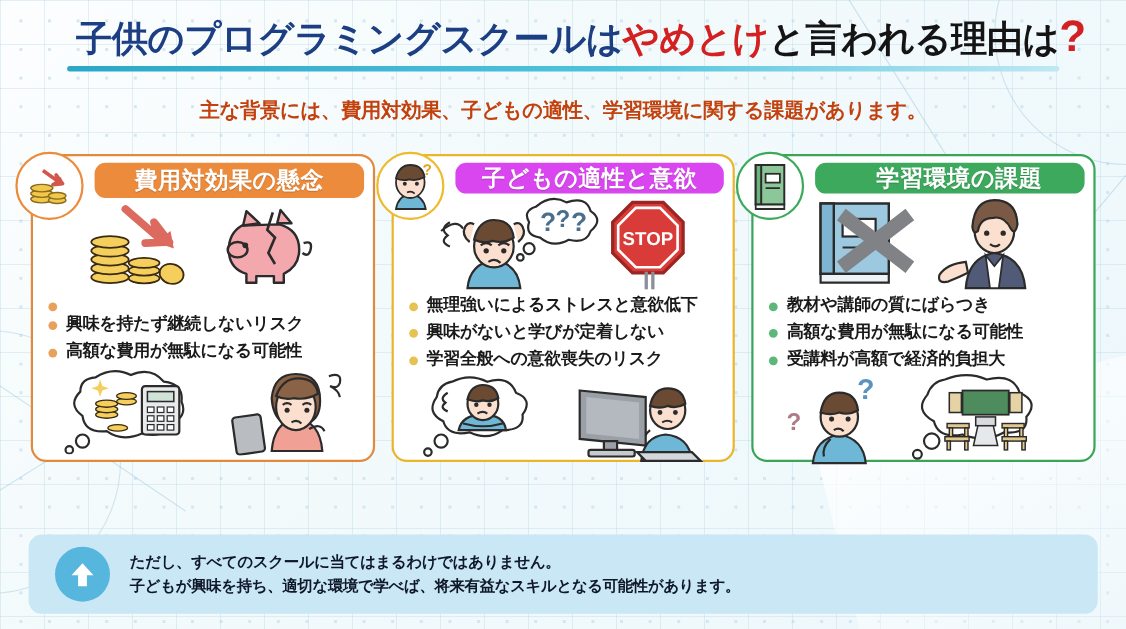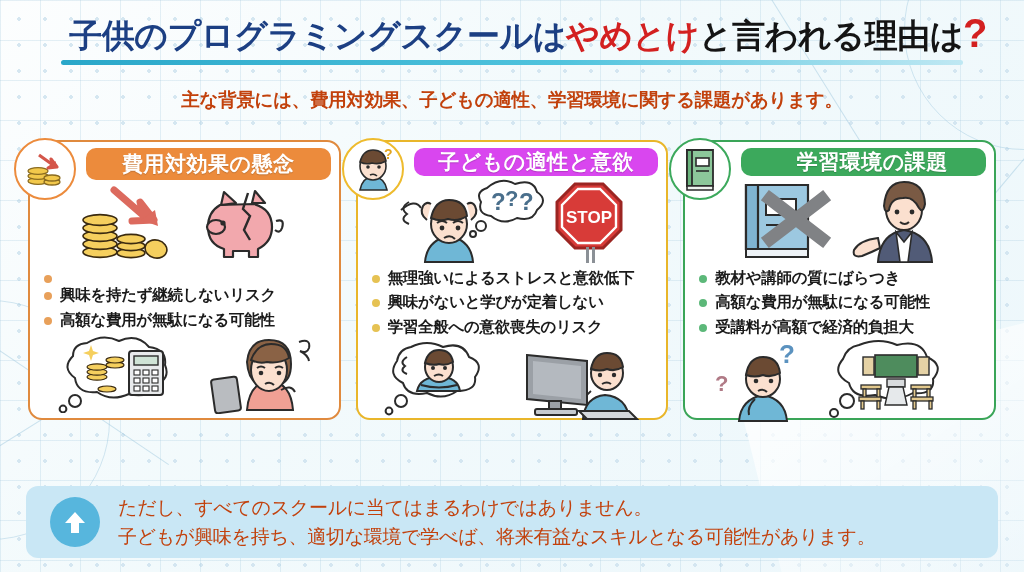--- a/index.html
+++ b/index.html
@@ -122,21 +122,21 @@
   
   .footer{
     position:absolute; left:26px; top:486px; width:972px; height:72px;
     background:#c9e7f5; border-radius:12px;
     display:flex; align-items:center; gap:18px; padding-left:24px;
   }
   .footer-icon{
     width:50px; height:50px; border-radius:50%; background:#57b6dd; flex:none;
     display:flex; align-items:center; justify-content:center;
   }
-  .footer-text{ font-size:19px; font-weight:normal; color:#c2410c; line-height:1.55; letter-spacing:-.3px; }
+  .footer-text{ font-size:14px; font-weight:bold; color:#0f172a; line-height:1.55; letter-spacing:-.3px; }
 
   svg{ display:block; }
 </style>
 </head>
 <body>
 
 <div id="stage">
 
   <div class="bg-wash"></div>
   <div class="bg-dots"></div>

